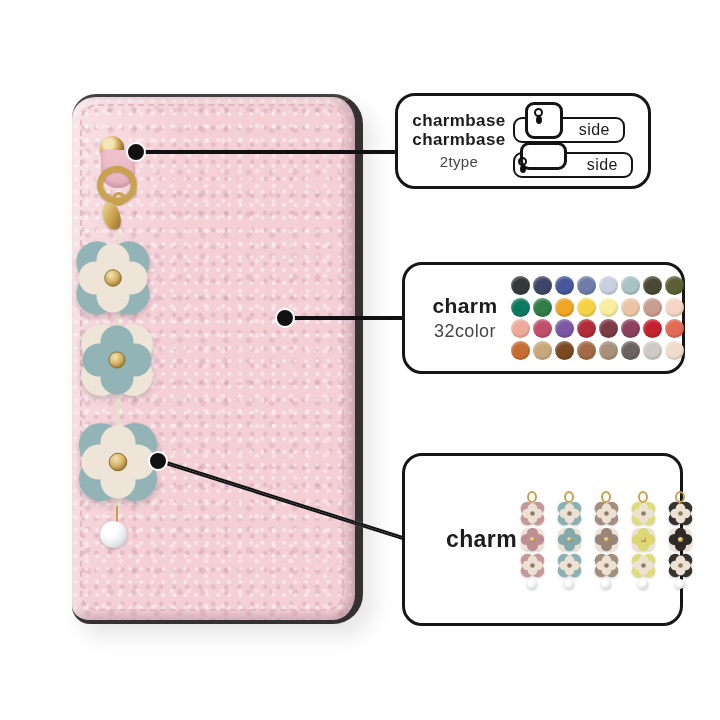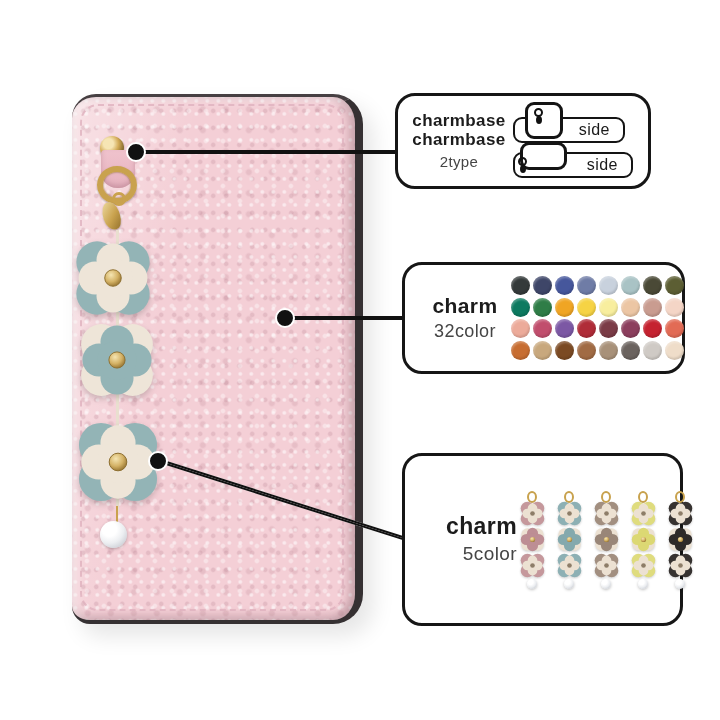--- a/index.html
+++ b/index.html
@@ -220,21 +220,20 @@
         <div class="swatch" style="background: rgb(168, 145, 121);"></div>
         <div class="swatch" style="background: rgb(107, 99, 95);"></div>
         <div class="swatch" style="background: rgb(207, 202, 197);"></div>
         <div class="swatch" style="background: rgb(239, 221, 201);"></div>
       </div>
   </div>
 
   <div class="panel p-charm">
     <div class="charm-text">
       <div class="pt">charm</div>
-      <div class="ps">5color</div>
     </div>
     <div class="chains">
     <div class="chain">
       <div class="clasp-sm"></div>
       <svg class="cf" viewBox="-50 -50 100 100">
         <use href="#qf" class="fo" transform="rotate(45)" fill="#c5989c"></use>
         <use href="#qf" class="fc" transform="scale(0.72)" fill="#ece1d2"></use>
         <circle r="8" fill="#8d7d68"></circle>
       </svg>
       <svg class="cf" viewBox="-50 -50 100 100">

